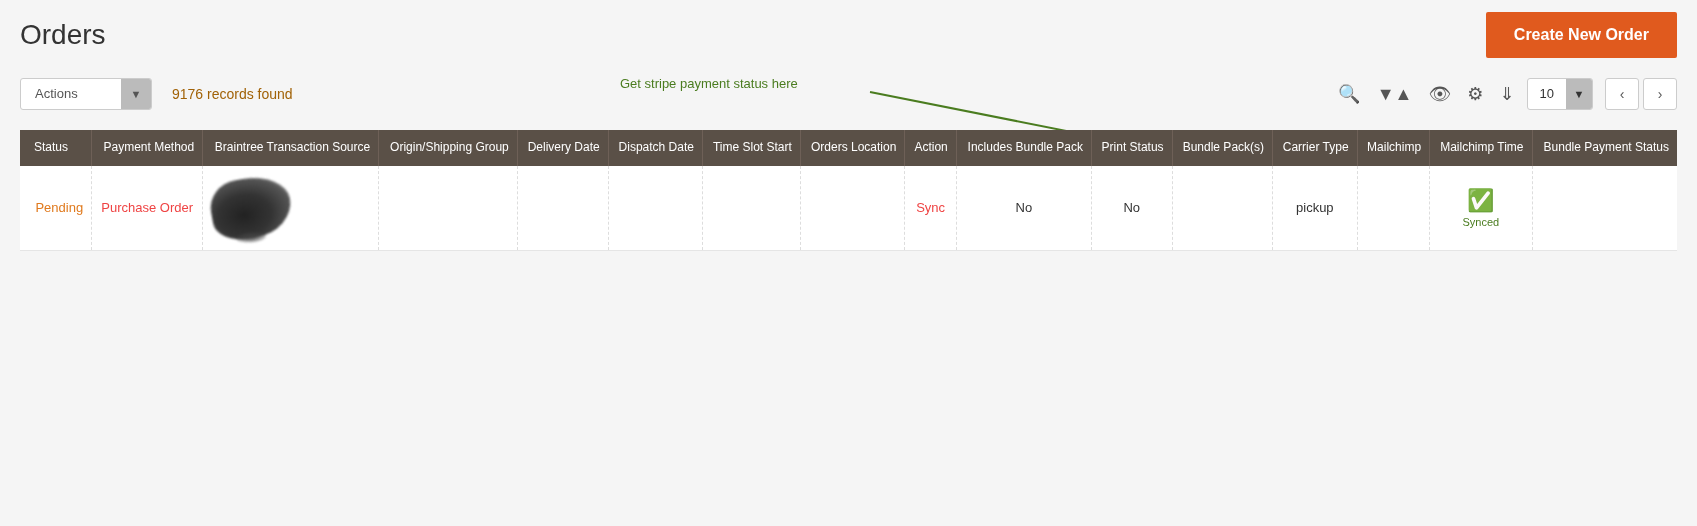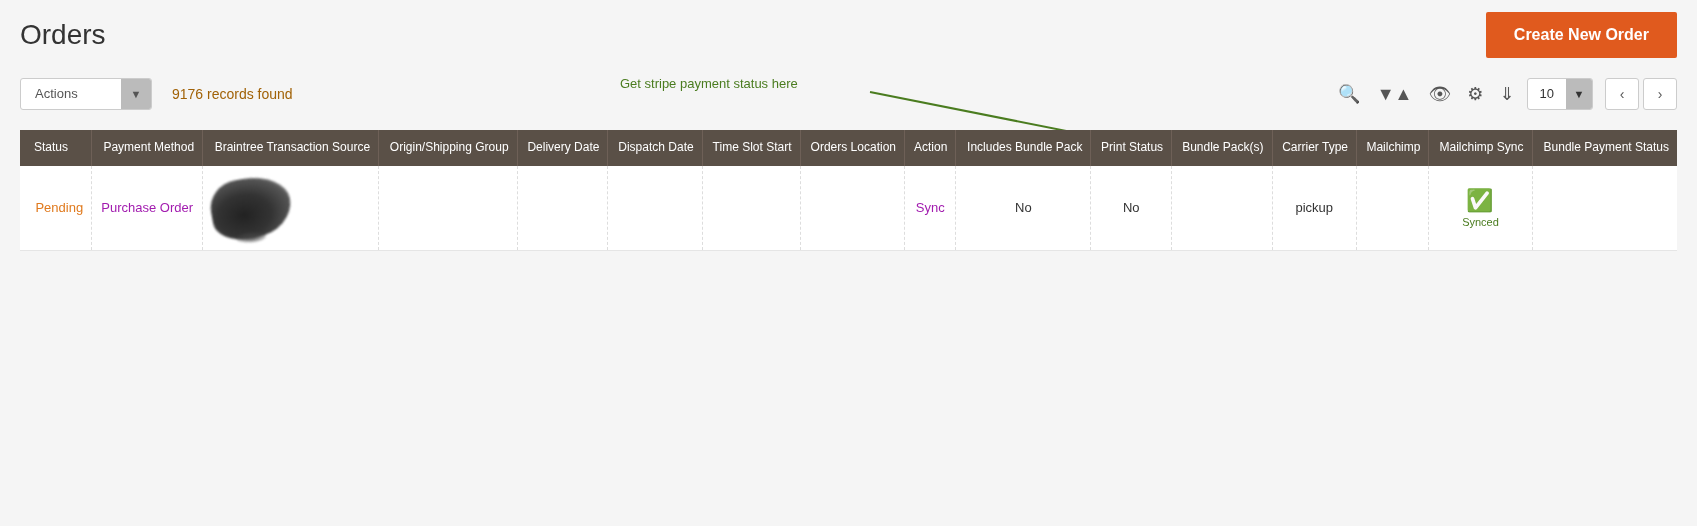--- a/index.html
+++ b/index.html
@@ -182,21 +182,21 @@
     }
     tbody td.td-first {
       text-align: right;
       padding-left: 14px;
     }
     .status-pending {
       color: #e07a1e;
       font-weight: normal;
     }
     .link-blue {
-      color: #a21caf;
+      color: #ef4444;
       cursor: pointer;
       text-decoration: none;
     }
     .synced-icon {
       display: flex;
       flex-direction: column;
       align-items: center;
       gap: 2px;
       color: #4a7c1f;
       font-size: 11px;
@@ -285,21 +285,21 @@
           <th>Delivery Date</th>
           <th>Dispatch Date</th>
           <th>Time Slot Start</th>
           <th>Orders Location</th>
           <th>Action</th>
           <th>Includes Bundle Pack</th>
           <th>Print Status</th>
           <th>Bundle Pack(s)</th>
           <th>Carrier Type</th>
           <th>Mailchimp</th>
-          <th>Mailchimp Sync</th>
+          <th>Mailchimp Time</th>
           <th>Bundle Payment Status</th>
         </tr>
       </thead>
       <tbody>
         <tr>
           <td class="td-first">
             <span class="status-pending">Pending</span>
           </td>
           <td>
             <span class="link-blue">Purchase Order</span>

